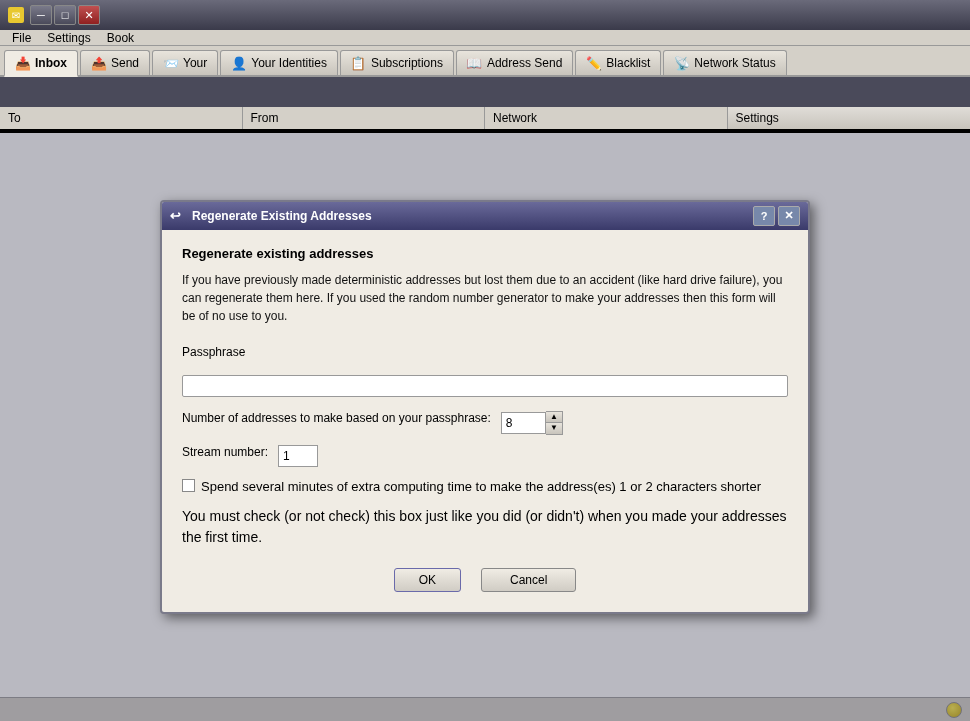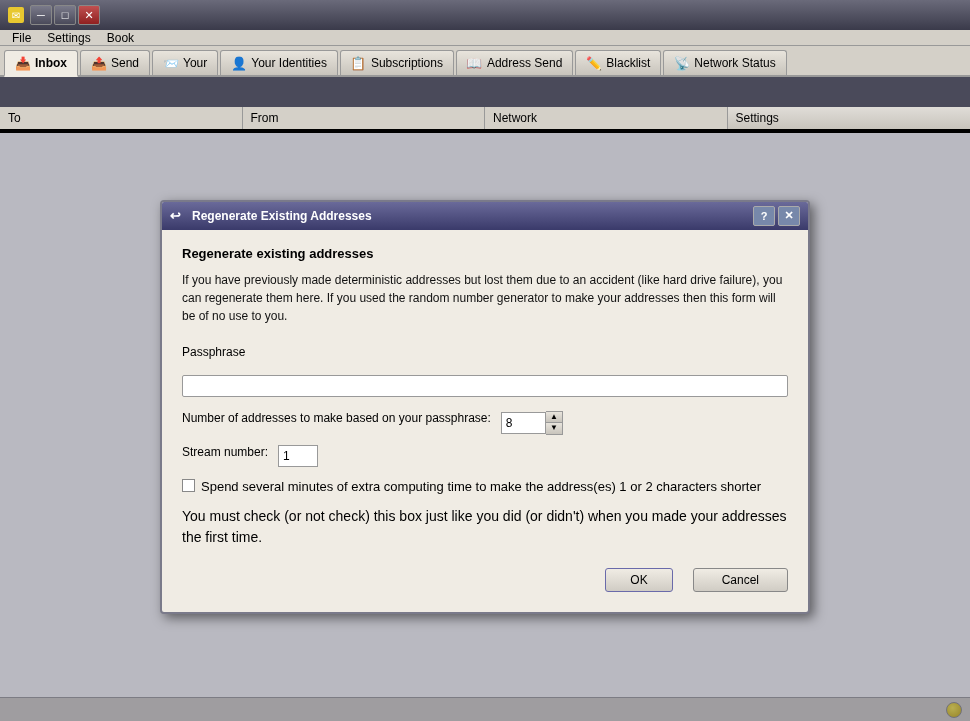--- a/index.html
+++ b/index.html
@@ -300,21 +300,21 @@
 
     .note-text {
       font-size: 14px;
       color: #000;
       line-height: 1.5;
       margin-bottom: 16px;
     }
 
     .dialog-buttons {
       display: flex;
-      justify-content: flex-end;
+      justify-content: center;
       gap: 20px;
       padding: 4px 0 4px;
     }
     .btn-ok {
       padding: 4px 24px;
       background: linear-gradient(to bottom, #f0ece4, #d0ccc4);
       border: 1px solid #6a6aaa;
       border-radius: 3px;
       font-size: 12px;
       cursor: pointer;

